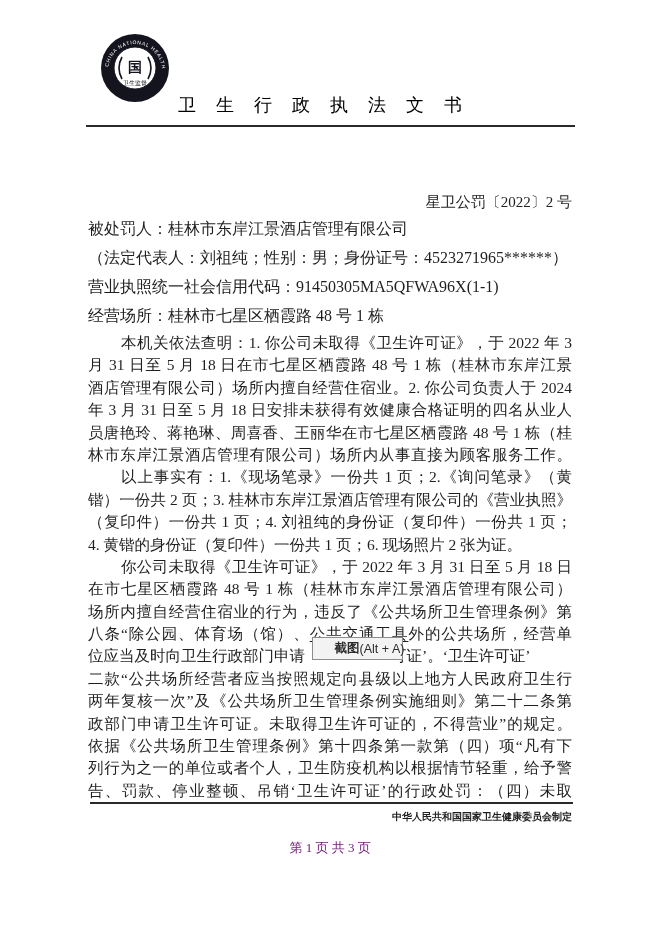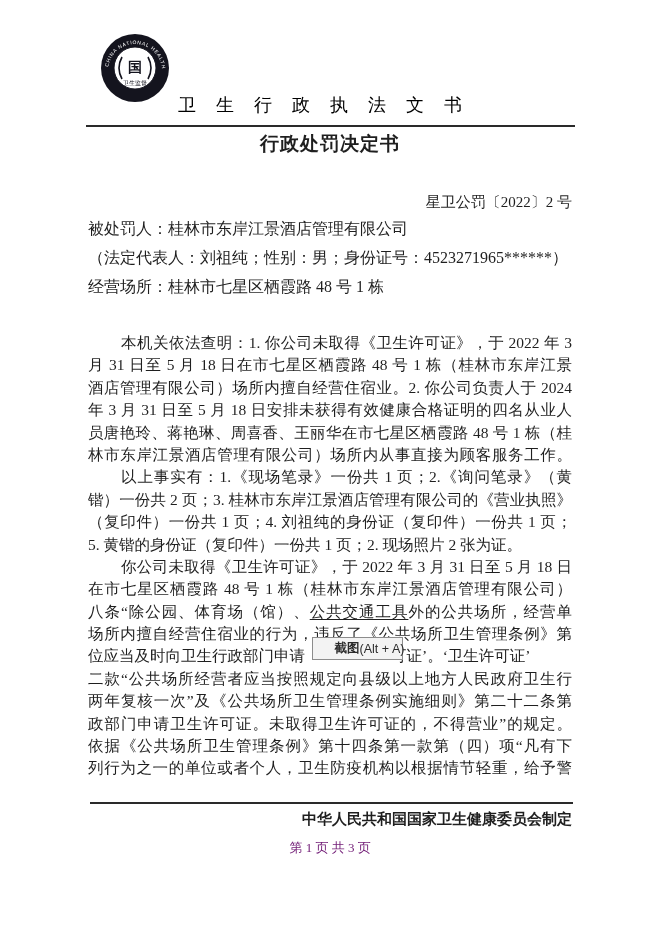--- a/index.html
+++ b/index.html
@@ -31,21 +31,21 @@
     position:absolute;left:312px;top:637px;width:91px;height:23px;box-sizing:border-box;
     background:#f3f3f3;border:1px solid #8c8c8c;z-index:9;
     display:flex;align-items:center;justify-content:center;
     font-family:"Liberation Sans","DejaVu Sans",sans-serif;font-size:12.5px;color:#2b2b2b;
     white-space:nowrap;
   }
   .tooltip b{font-weight:bold;margin-left:24px;}
   .rule-bottom{position:absolute;left:90px;top:802px;width:483px;height:0;border-top:2px solid #2a2a2a;}
   .issuer{
     position:absolute;left:88px;top:810px;width:484px;text-align:right;
-    font-size:15px;font-weight:bold;font-family:"Liberation Sans","DejaVu Sans",sans-serif;
+    font-size:10px;font-weight:bold;font-family:"Liberation Sans","DejaVu Sans",sans-serif;
   }
   .page-num{position:absolute;left:88px;top:839px;width:484px;text-align:center;font-size:13px;color:#701a75;}
 </style>
 </head>
 <body>
 
 <div class="page">
 
   <svg class="logo" viewBox="0 0 70 70">
     <circle cx="35" cy="35" r="34" fill="#14141e"></circle>
@@ -57,50 +57,51 @@
       <textPath href="#arcTop" startOffset="4">CHINA NATIONAL HEALTH INSPECTION</textPath>
     </text>
     <path d="M 22,46 Q 16,35 22,24" fill="none" stroke="#14141e" stroke-width="1.6"></path>
     <path d="M 48,46 Q 54,35 48,24" fill="none" stroke="#14141e" stroke-width="1.6"></path>
     <text x="35" y="39" text-anchor="middle" font-size="14" font-weight="bold" fill="#14141e">国</text>
     <text x="35" y="52" text-anchor="middle" font-size="6" fill="#14141e">卫生监督</text>
   </svg>
 
   <div class="form-type">卫生行政执法文书</div>
   <div class="rule-top"></div>
-  <div class="doc-title">行政处罚决定书</div>
   <div class="doc-number">星卫公罚〔2022〕2 号</div>
 
   <div class="party">
     <div class="pline">被处罚人：桂林市东岸江景酒店管理有限公司</div>
     <div class="pline">（法定代表人：刘祖纯；性别：男；身份证号：4523271965******）</div>
+    <div class="pline">营业执照统一社会信用代码：91450305MA5QFWA96X(1-1)</div>
     <div class="pline">经营场所：桂林市七星区栖霞路 48 号 1 栋</div>
   </div>
 
   <div class="body-lines" id="body-lines">
       <div class="line indent">本机关依法查明：1. 你公司未取得《卫生许可证》，于 2022 年 3</div>
       <div class="line">月 31 日至 5 月 18 日在市七星区栖霞路 48 号 1 栋（桂林市东岸江景</div>
       <div class="line">酒店管理有限公司）场所内擅自经营住宿业。2. 你公司负责人于 2024</div>
       <div class="line">年 3 月 31 日至 5 月 18 日安排未获得有效健康合格证明的四名从业人</div>
       <div class="line">员唐艳玲、蒋艳琳、周喜香、王丽华在市七星区栖霞路 48 号 1 栋（桂</div>
       <div class="line">林市东岸江景酒店管理有限公司）场所内从事直接为顾客服务工作。</div>
       <div class="line indent">以上事实有：1.《现场笔录》一份共 1 页；2.《询问笔录》（黄</div>
       <div class="line">锴）一份共 2 页；3. 桂林市东岸江景酒店管理有限公司的《营业执照》</div>
       <div class="line">（复印件）一份共 1 页；4. 刘祖纯的身份证（复印件）一份共 1 页；</div>
-      <div class="line noj">5. 黄锴的身份证（复印件）一份共 1 页；2. 现场照片 2 张为证。</div>
+      <div class="line noj">4. 黄锴的身份证（复印件）一份共 1 页；6. 现场照片 2 张为证。</div>
       <div class="line indent">你公司未取得《卫生许可证》，于 2022 年 3 月 31 日至 5 月 18 日</div>
       <div class="line">在市七星区栖霞路 48 号 1 栋（桂林市东岸江景酒店管理有限公司）</div>
+      <div class="line">场所内擅自经营住宿业的行为，违反了《公共场所卫生管理条例》第</div>
       <div class="line">八条“除公园、体育场（馆）、<span class="ul">公共交通工具</span>外的公共场所，经营单</div>
-      <div class="line">场所内擅自经营住宿业的行为，违反了《公共场所卫生管理条例》第</div>
       <div class="line noj">位应当及时向卫生行政部门申请<span class="gap"></span>可证’。‘卫生许可证’</div>
       <div class="line">二款“公共场所经营者应当按照规定向县级以上地方人民政府卫生行</div>
       <div class="line">两年复核一次”及《公共场所卫生管理条例实施细则》第二十二条第</div>
       <div class="line">政部门申请卫生许可证。未取得卫生许可证的，不得营业”的规定。</div>
       <div class="line">依据《公共场所卫生管理条例》第十四条第一款第（四）项“凡有下</div>
       <div class="line">列行为之一的单位或者个人，卫生防疫机构以根据情节轻重，给予警</div>
+      <div class="line">告、罚款、停业整顿、吊销‘卫生许可证’的行政处罚：（四）未取</div>
     </div>
 
   <div class="tooltip">
     <b>截图</b>
       <span>(Alt + A)</span>
   </div>
 
   <div class="rule-bottom"></div>
   <div class="issuer">中华人民共和国国家卫生健康委员会制定</div>
   <div class="page-num">第 1 页 共 3 页</div>

